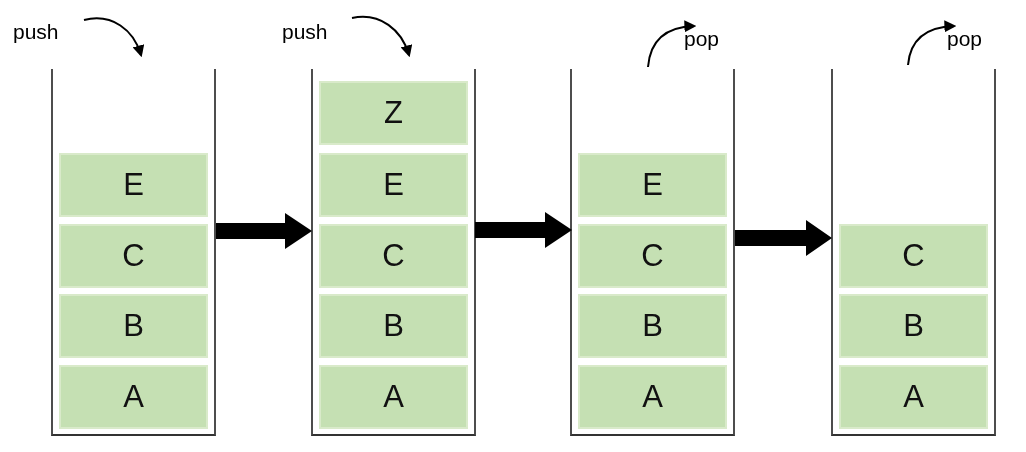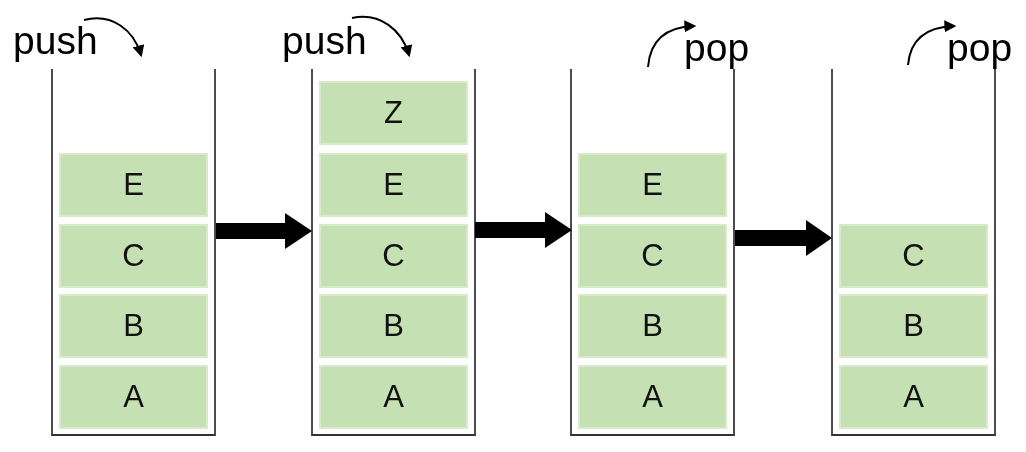--- a/index.html
+++ b/index.html
@@ -47,21 +47,21 @@
   }
   
   .slot-z { top: 12px; }
   .slot-e { top: 84px; }
   .slot-c { top: 155px; }
   .slot-b { top: 225px; }
   .slot-a { top: 296px; }
 
   .op-label {
     position: absolute;
-    font-size: 39px;
+    font-size: 21px;
     color: #000000;
     line-height: 1.1;
     white-space: nowrap;
   }
   .op-push-1 { left: 13px;  top: 20px; }
   .op-push-2 { left: 282px; top: 20px; }
   .op-pop-1  { left: 684px; top: 27px; }
   .op-pop-2  { left: 947px; top: 27px; }
 
   .overlay {

